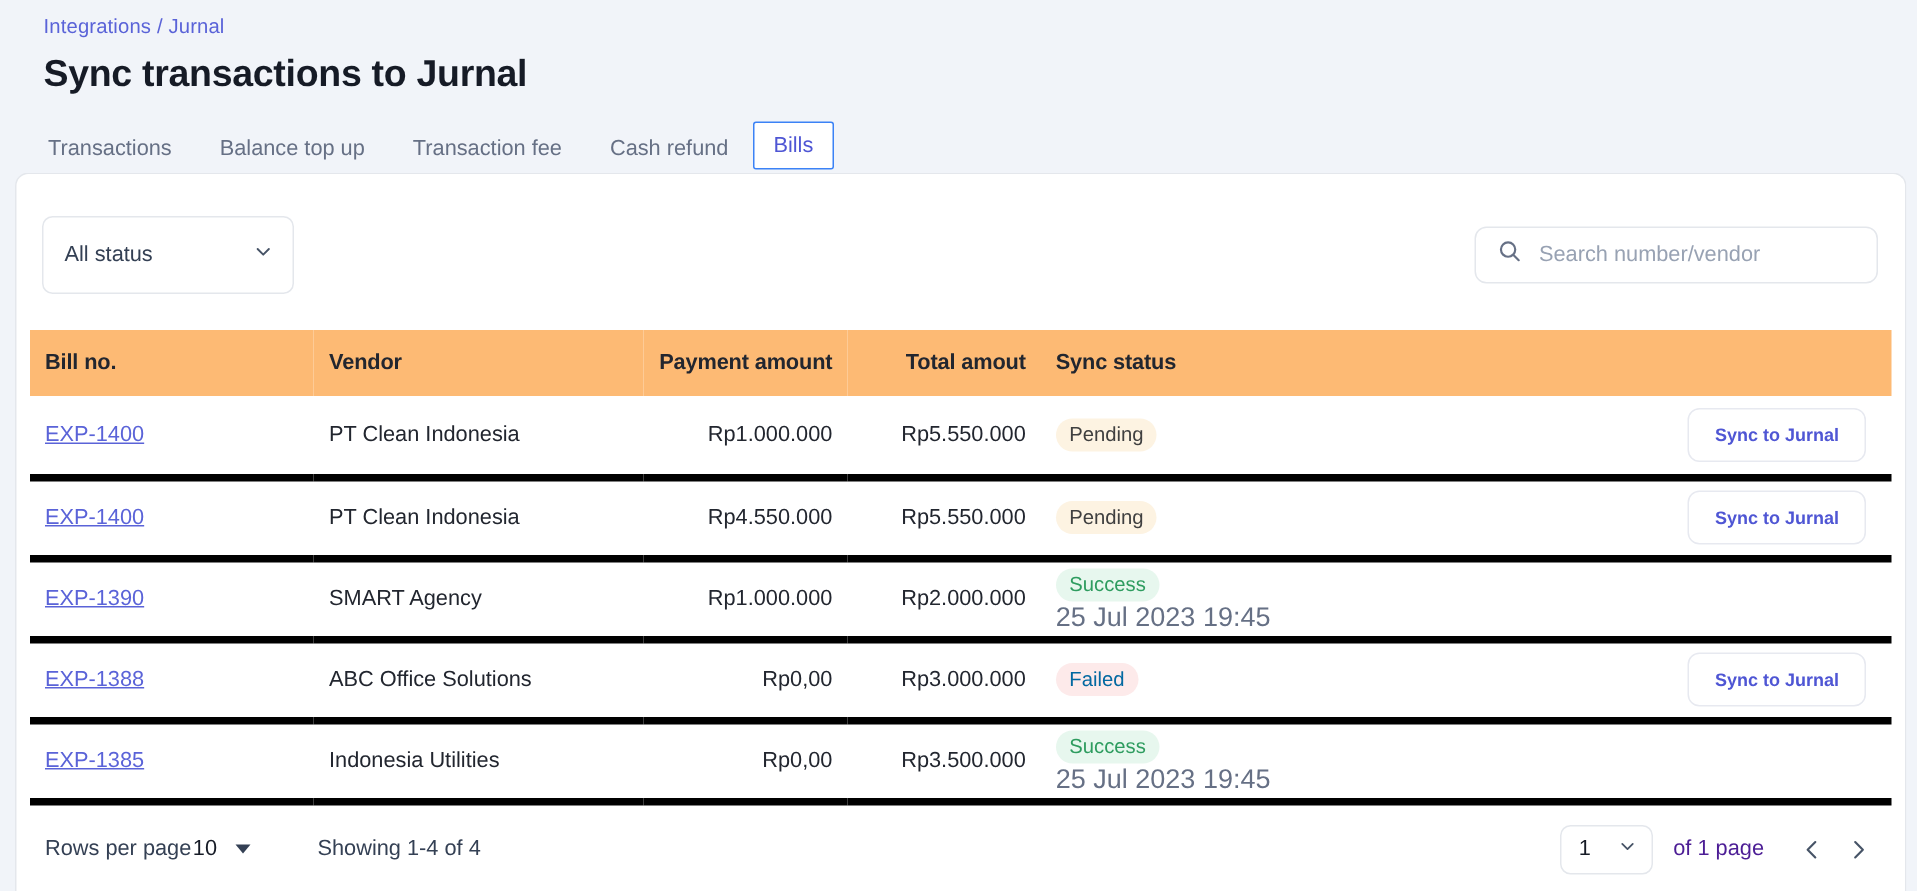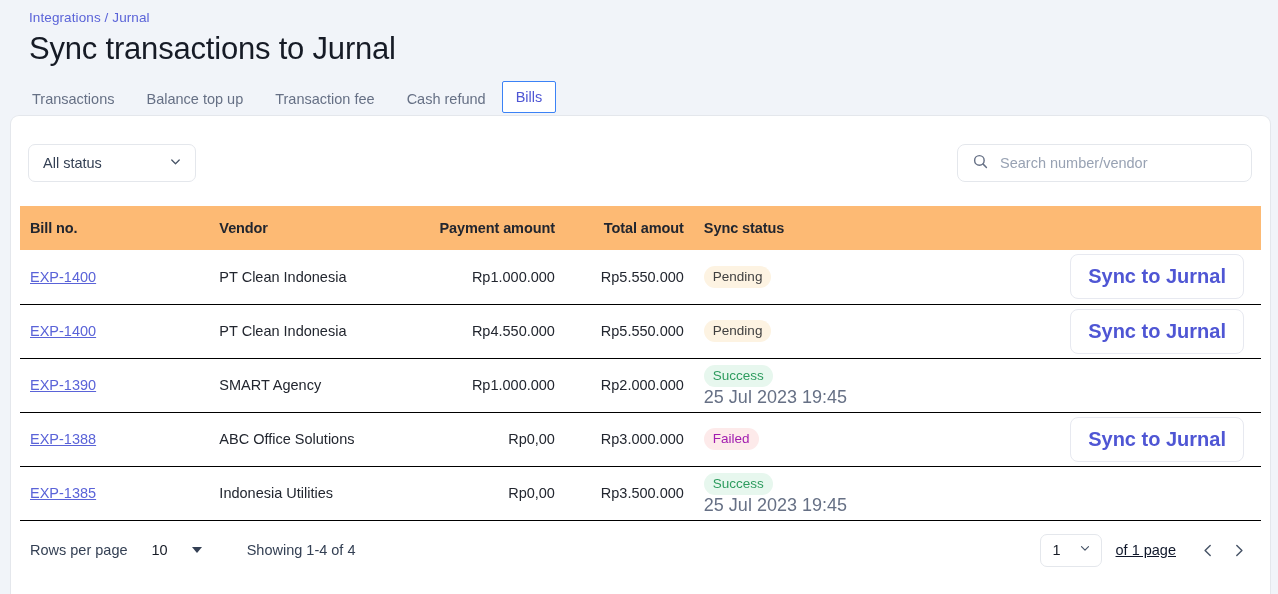--- a/index.html
+++ b/index.html
@@ -22,22 +22,22 @@
   }
 
   .breadcrumb {
     font-size: 13.5px;
     color: #5a63d8;
     line-height: 20px;
     letter-spacing: 0.1px;
   }
 
   .page-title {
-    font-size: 31px;
-    font-weight: normal;
+    font-size: 25px;
+    font-weight: bold;
     color: #161b26;
     line-height: 34px;
     margin-top: 4px;
     letter-spacing: -0.2px;
   }
 
   
   .tabs {
     display: flex;
     align-items: flex-start;
@@ -84,38 +84,38 @@
   
   .toolbar {
     display: flex;
     align-items: center;
     justify-content: space-between;
     padding: 28px 18px 0 17px;
   }
 
   .status-select {
     width: 168px;
-    height: 38px;
+    height: 52px;
     border: 1px solid #e4e7ec;
     border-radius: 7px;
     display: flex;
     align-items: center;
     padding: 0 12px 0 14px;
     background: #fff;
     cursor: pointer;
   }
 
   .status-select-label {
     flex: 1;
     font-size: 14.5px;
     color: #344054;
   }
 
   .search-box {
-    width: 295px;
+    width: 269px;
     height: 38px;
     border: 1px solid #e4e7ec;
     border-radius: 8px;
     display: flex;
     align-items: center;
     padding: 0 12px 0 14px;
     gap: 11px;
     background: #fff;
   }
 
@@ -149,21 +149,21 @@
     padding: 0 10px;
     letter-spacing: -0.1px;
   }
   thead th.num { text-align: right; }
 
   tbody td {
     font-size: 14.5px;
     color: #22262f;
     padding: 0 10px;
     vertical-align: middle;
-    border-bottom: 1px solid #000000;
+    border-bottom: 5px solid #000000;
   }
   tbody td.num { text-align: right; }
   tbody tr { height: 54px; }
 
   .col-bill    { width: 188px; }
   .col-vendor  { width: 218px; }
   .col-payment { width: 135px; }
   .col-total   { width: 128px; }
   .col-status  { width: 268px; }
   .col-action  { width: 295px; }
@@ -177,34 +177,34 @@
 
   .badge {
     display: inline-block;
     font-size: 13.5px;
     padding: 2px 9px 3px 9px;
     border-radius: 11px;
     line-height: 17px;
   }
   .badge.pending { background: #fdf3e2; color: #404040; }
   .badge.success { background: #e7f7ee; color: #2e9c5f; }
-  .badge.failed  { background: #fdeaea; color: #a21caf; text-align: right; }
+  .badge.failed  { background: #fdeaea; color: #0369a1; text-align: right; }
 
   .sync-time {
     font-size: 18px;
     color: #667085;
     margin-top: 2px;
     line-height: 16px;
   }
 
   .cell-action { text-align: right; padding-right: 17px !important; }
 
   .sync-btn {
     display: inline-block;
-    font-size: 20px;
+    font-size: 12px;
     font-weight: bold;
     color: #4f56d4;
     background: #ffffff;
     border: 1px solid #e7e9f0;
     border-radius: 8px;
     padding: 10px 17px;
     cursor: pointer;
     font-family: "Liberation Sans", sans-serif;
     white-space: nowrap;
   }
@@ -218,22 +218,22 @@
     height: 59px;
   }
 
   .footer-left { display: flex; align-items: center; }
 
   .rows-label { font-size: 14.5px; color: #344054; }
 
   .rows-select {
     display: flex;
     align-items: center;
-    gap: 24px;
-    margin-left: 24px;
+    gap: 12px;
+    margin-left: 1px;
     cursor: pointer;
   }
   .rows-value { font-size: 14.5px; color: #161b26; }
 
   .showing {
     font-size: 14.5px;
     color: #344054;
     margin-left: 45px;
   }
 
@@ -246,21 +246,21 @@
     border-radius: 7px;
     display: flex;
     align-items: center;
     justify-content: space-between;
     padding: 0 9px 0 12px;
     background: #fff;
     cursor: pointer;
   }
   .page-select-value { font-size: 14.5px; color: #161b26; }
 
-  .of-page { font-size: 14.5px; color: #0f172a; margin: 0 17px 0 14px; text-decoration: underline; }
+  .of-page { font-size: 14.5px; color: #4c1d95; margin: 0 17px 0 14px; }
 
   .nav-arrow {
     width: 30px;
     height: 30px;
     display: flex;
     align-items: center;
     justify-content: center;
     cursor: pointer;
   }
 

